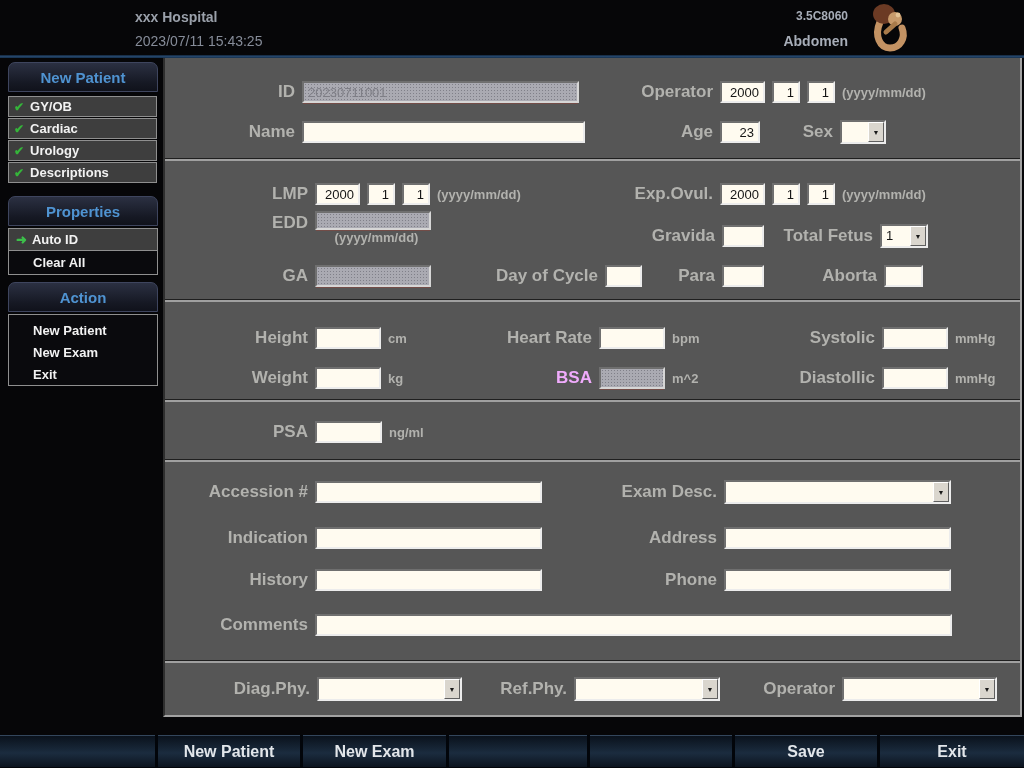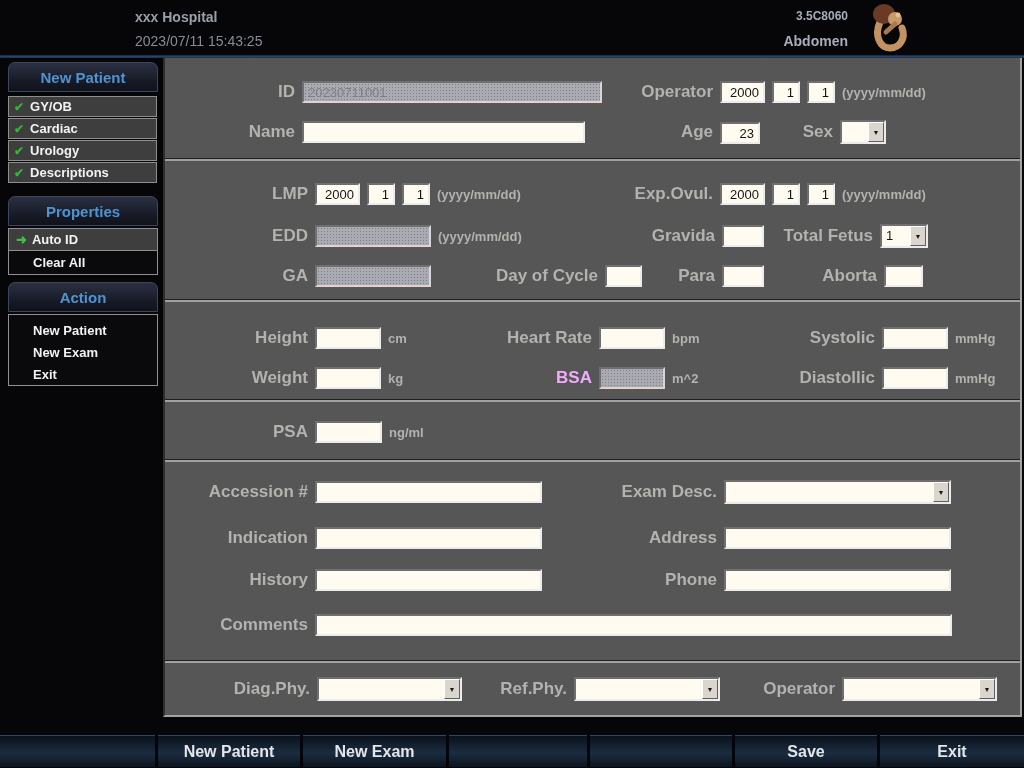--- a/index.html
+++ b/index.html
@@ -133,34 +133,34 @@
     <div class="sb-row sb-plain">
         <span>Exit</span>
       </div>
   </div>
 
   <div class="panel">
 
     <div class="sec" style="top:0; height:100px;">
       <div class="fg" style="left:137px; top:22px;">
         <span class="flabel">ID</span>
-        <input class="tin dis" style="width: 300px;" readonly="" value="20230711001">
+        <input class="tin dis" style="width: 277px;" readonly="" value="20230711001">
       </div>
       <div class="fg" style="left:555px; top:22px;">
         <span class="flabel">Operator</span>
         <input class="tin num" style="width: 45px;" value="2000">
         <input class="tin num dgap" style="width: 28px;" value="1">
         <input class="tin num dgap" style="width: 28px;" value="1">
         <span class="unit">(yyyy/mm/dd)</span>
       </div>
       <div class="fg" style="left:137px; top:62px;">
         <span class="flabel">Name</span>
         <input class="tin" style="width: 283px;" value="">
       </div>
-      <div class="fg" style="left:555px; top:62px;align-items:flex-end;">
+      <div class="fg" style="left:555px; top:62px;">
         <span class="flabel">Age</span>
         <input class="tin num" style="width: 40px;" value="23">
       </div>
       <div class="fg" style="left:675px; top:62px;">
         <span class="flabel">Sex</span>
         <div class="combo" style="width:46px;">
           <span class="combo-val"></span>
           <span class="combo-btn">▼</span>
         </div>
       </div>
@@ -175,21 +175,21 @@
         <input class="tin num dgap" style="width: 28px;" value="1">
         <span class="unit">(yyyy/mm/dd)</span>
       </div>
       <div class="fg" style="left:555px; top:21px;">
         <span class="flabel">Exp.Ovul.</span>
         <input class="tin num" style="width: 45px;" value="2000">
         <input class="tin num dgap" style="width: 28px;" value="1">
         <input class="tin num dgap" style="width: 28px;" value="1">
         <span class="unit">(yyyy/mm/dd)</span>
       </div>
-      <div class="fg" style="left:150px; top:63px;">
+      <div class="fg" style="left:150px; top:50px;flex-direction:column;">
         <span class="flabel">EDD</span>
         <input class="tin dis" style="width: 116px;" readonly="" value="">
         <span class="unit">(yyyy/mm/dd)</span>
       </div>
       <div class="fg" style="left:557px; top:63px;">
         <span class="flabel">Gravida</span>
         <input class="tin num" style="width: 42px;" value="">
       </div>
       <div class="fg" style="left:715px; top:63px;">
         <span class="flabel">Total Fetus</span>

